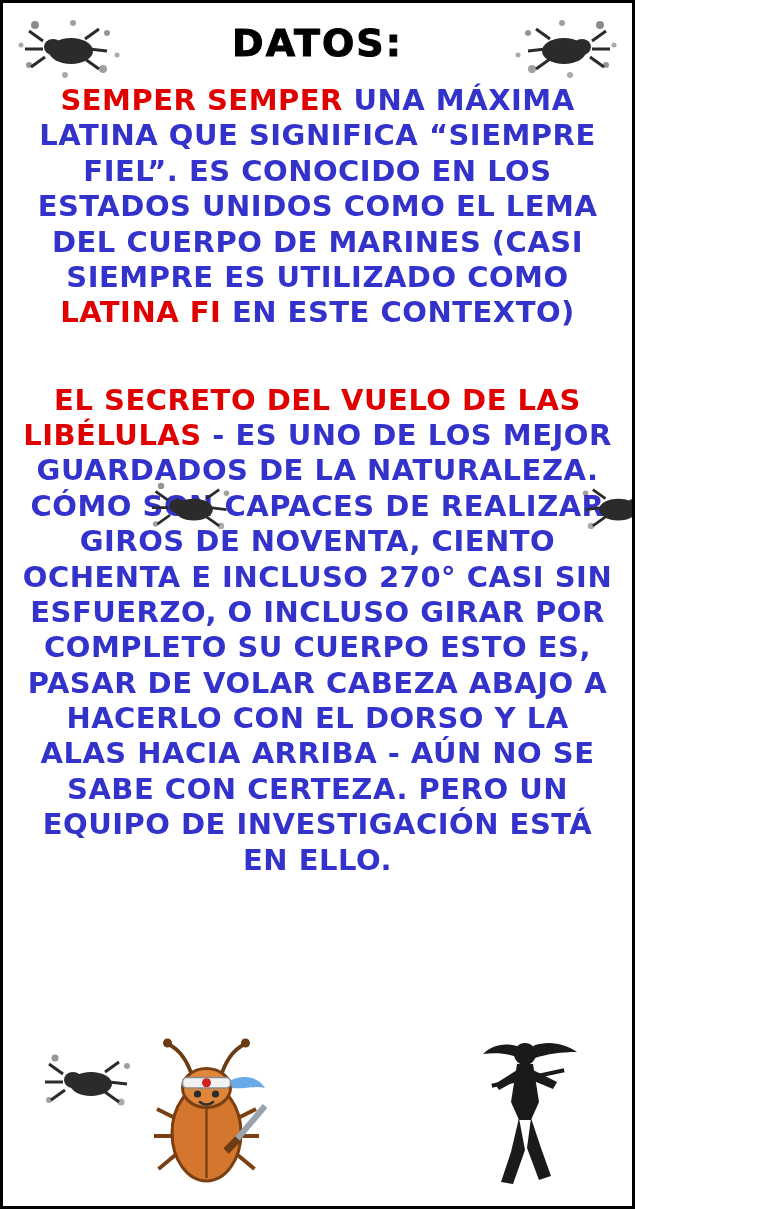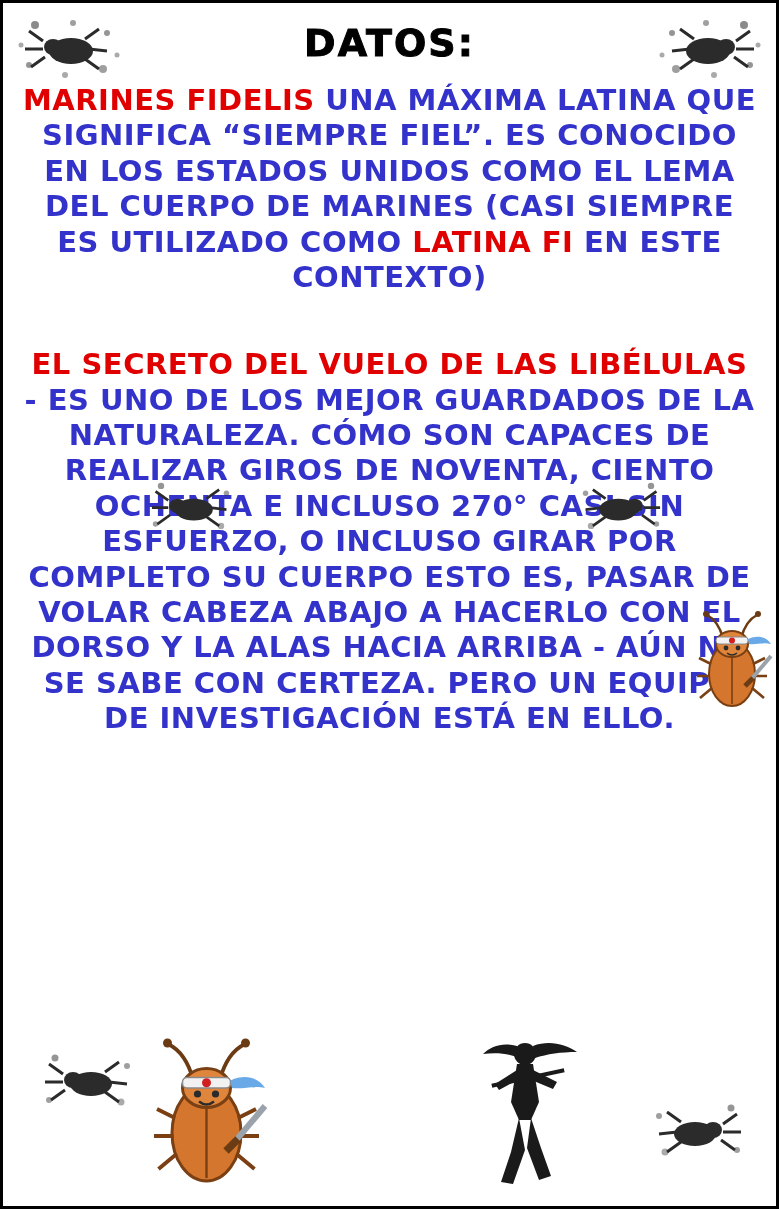--- a/index.html
+++ b/index.html
@@ -5,21 +5,21 @@
   html, body {
     margin: 0;
     padding: 0;
     background: #ffffff;
   }
   body {
     font-family: "DejaVu Sans", sans-serif;
   }
   .page {
     position: relative;
-    width: 779px;
+    width: 635px;
     height: 1209px;
     background: #ffffff;
     border: 3px solid #000000;
     box-sizing: border-box;
     overflow: hidden;
   }
   .title {
     text-align: center;
     font-family: "DejaVu Sans", sans-serif;
     font-weight: bold;
@@ -104,21 +104,21 @@
         <circle cx="58" cy="64" r="3" opacity=".4"></circle>
         <circle cx="102" cy="34" r="2.5" opacity=".4"></circle>
         <circle cx="6" cy="44" r="2.5" opacity=".4"></circle>
       </g>
     </svg>
   </div>
 
   <h1 class="title">DATOS:</h1>
 
   <div class="body-text para1">
-    <span class="hl">MARINES FIDELIS </span><span>UNA MÁXIMA LATINA QUE SIGNIFICA “SIEMPRE FIEL”. ES CONOCIDO EN LOS ESTADOS UNIDOS COMO EL LEMA DEL CUERPO DE MARINES (CASI SIEMPRE ES UTILIZADO COMO </span><span class="hl">LATINA FI</span><span> EN ESTE CONTEXTO)</span>
+    <span class="hl">SEMPER SEMPER </span><span>UNA MÁXIMA LATINA QUE SIGNIFICA “SIEMPRE FIEL”. ES CONOCIDO EN LOS ESTADOS UNIDOS COMO EL LEMA DEL CUERPO DE MARINES (CASI SIEMPRE ES UTILIZADO COMO </span><span class="hl">LATINA FI</span><span> EN ESTE CONTEXTO)</span>
   </div>
 
   <div class="bug" style="left:138px; top:470px;">
     <svg width="100" height="64" viewBox="0 0 110 70">
       <g fill="#2b2b2b">
         <ellipse cx="58" cy="40" rx="21" ry="12"></ellipse>
         <ellipse cx="40" cy="36" rx="9" ry="8"></ellipse>
         <path d="M30 30 L16 20 M30 38 L12 38 M32 46 L18 56 M72 28 L86 18 M76 38 L94 40 M72 48 L86 58" stroke="#2b2b2b" stroke-width="3" fill="none"></path>
         <circle cx="22" cy="14" r="3.5" opacity=".5"></circle>
         <circle cx="94" cy="22" r="3" opacity=".45"></circle>

